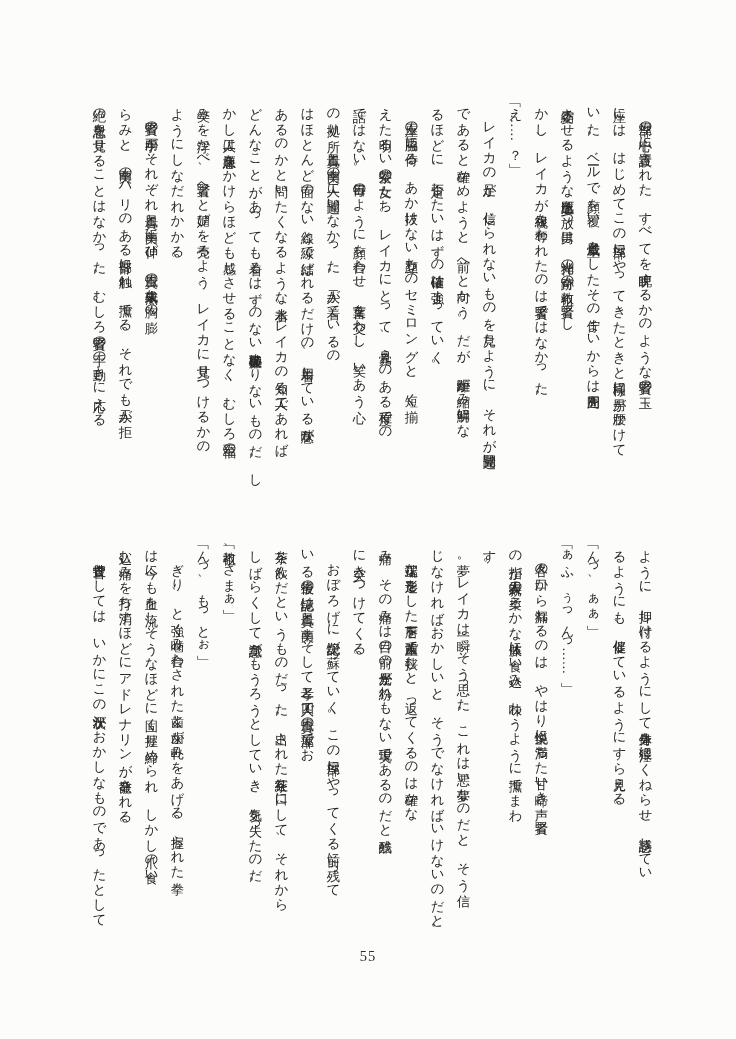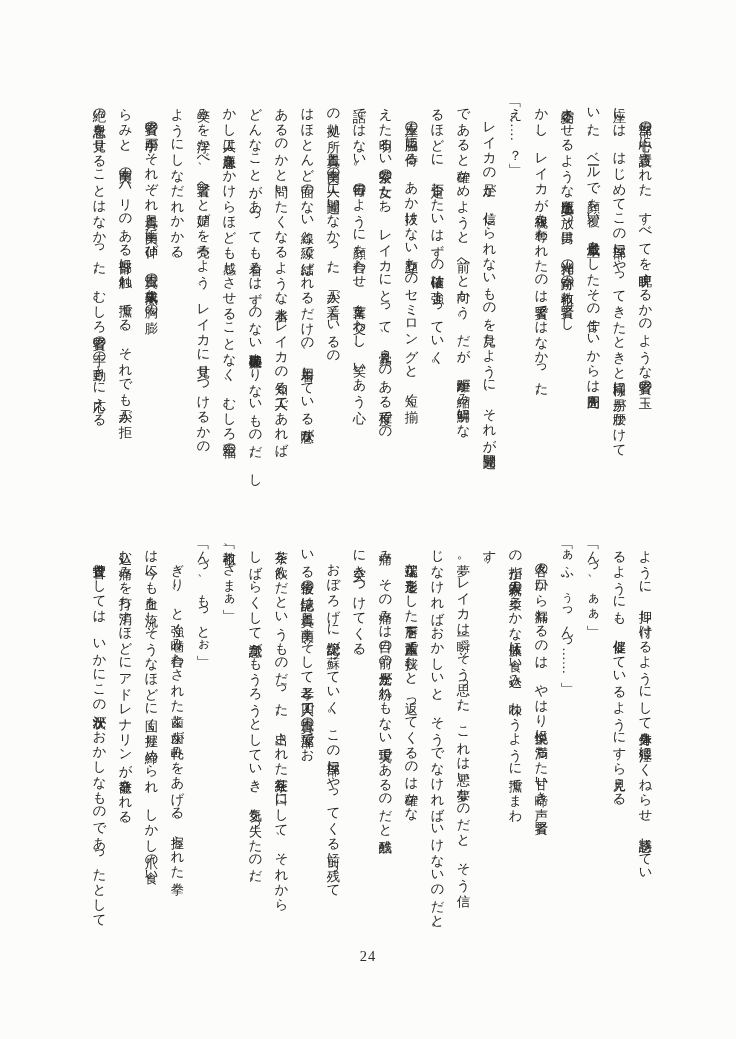--- a/index.html
+++ b/index.html
@@ -49,15 +49,15 @@
 </style>
 </head>
 <body>
 
 <div class="page">
 
   <div id="block-top" class="vblock"><div class="vline">　部屋の中心に設置された、すべてを睥睨するかのような賢者の玉</div><div class="vline">座には、はじめてこの部屋にやってきたときと同様に男が腰かけて</div><div class="vline">いた。ベールで顔を覆い、威風堂々としたその佇まいからは周囲を</div><div class="vline">委縮させるような圧迫感を放つ男は、神光の奇跡の教祖、賢者。し</div><div class="vline">かし、レイカが視線を奪われたのは賢者ではなかった。</div><div class="vline">「え……？」</div><div class="vline">　レイカの足が、信じられないものを見たように、それが見間違い</div><div class="vline">であると確かめようと、前へと向かう。だが、距離が縮み鮮明にな</div><div class="vline">るほどに、否定したいはずの確信は強まっていく。</div><div class="vline">　玉座の両脇に侍る、あか抜けない顔立ちのセミロングと、短く揃</div><div class="vline">えた明るい茶髪の女たち。レイカにとって、見覚えのある程度での</div><div class="vline">話ではない。毎日のように顔を合わせ、言葉を交わし、笑いあう心</div><div class="vline">の拠り所。風貴と美南の二人に間違いなかった。二人が着ているの</div><div class="vline">はほとんど面のない線と線で結ばれるだけの、着用している意味が</div><div class="vline">あるのかと問いたくなるような水着。レイカの知る二人であれば、</div><div class="vline">どんなことがあっても着るはずのない破廉恥極まりないものだ。し</div><div class="vline">かし二人は嫌悪をかけらほども感じさせることなく、むしろ至福の</div><div class="vline">笑みを浮かべ、賢者へと媚びを売るよう、レイカに見せつけるかの</div><div class="vline">ようにしなだれかかる。</div><div class="vline">　賢者の両手がそれぞれ風貴と美南に伸び、風貴の未成熟な胸の膨</div><div class="vline">らみと、美南のハリのある臀部に触れ、撫でる。それでも二人が拒</div><div class="vline">絶の意思を見せることはなかった。むしろ賢者の手の動きに応える</div></div>
 
   <div id="block-bottom" class="vblock"><div class="vline">ように、押し付けるようにして身体を淫猥にくねらせ、誘惑してい</div><div class="vline">るようにも、催促しているようにすら見える。</div><div class="vline">「んっ、ぁぁ」</div><div class="vline">「ぁふ、ぅっんっ……」</div><div class="vline">　各々の口から漏れるのは、やはり悦楽に満ちた甘い啼き声。賢者</div><div class="vline">の指が親友二人の柔らかな肢体に食い込み、味わうように撫でまわ</div><div class="vline">す。</div><div class="vline">　夢。レイカは一瞬、そう思った。これは悪い夢なのだと、そう信</div><div class="vline">じなければおかしいと、そうでなければいけないのだと。</div><div class="vline">　端正な造形をした下唇を八重歯で挟むと、返ってくるのは確かな</div><div class="vline">痛み。その痛みは目の前の光景が紛れもない現実であるのだと残酷</div><div class="vline">に突きつけてくる。</div><div class="vline">　おぼろげに記憶が蘇っていく。この部屋にやってくる前に残って</div><div class="vline">いる最後の記憶は風貴と美南、そして孝二と四人で風貴の部屋でお</div><div class="vline">茶を飲んだというものだった。出された紅茶を口にして、それから</div><div class="vline">しばらくして意識がもうろうとしていき、気を失ったのだ。</div><div class="vline">「教祖、さまぁ」</div><div class="vline">「んっ、もっとぉ」</div><div class="vline">　ぎり、と強く噛み合わされた歯と歯が軋みをあげる。握られた拳</div><div class="vline">は今にも血を流しそうなほどに固く握り締められ、しかし爪の食い</div><div class="vline">込む痛みを打ち消すほどにアドレナリンが発散される。</div><div class="vline">　捜査官としては、いかにこの状況がおかしなものであったとして</div></div>
 
-  <div class="page-number">24</div>
+  <div class="page-number">55</div>
 
 </div>
 
 </body></html>

